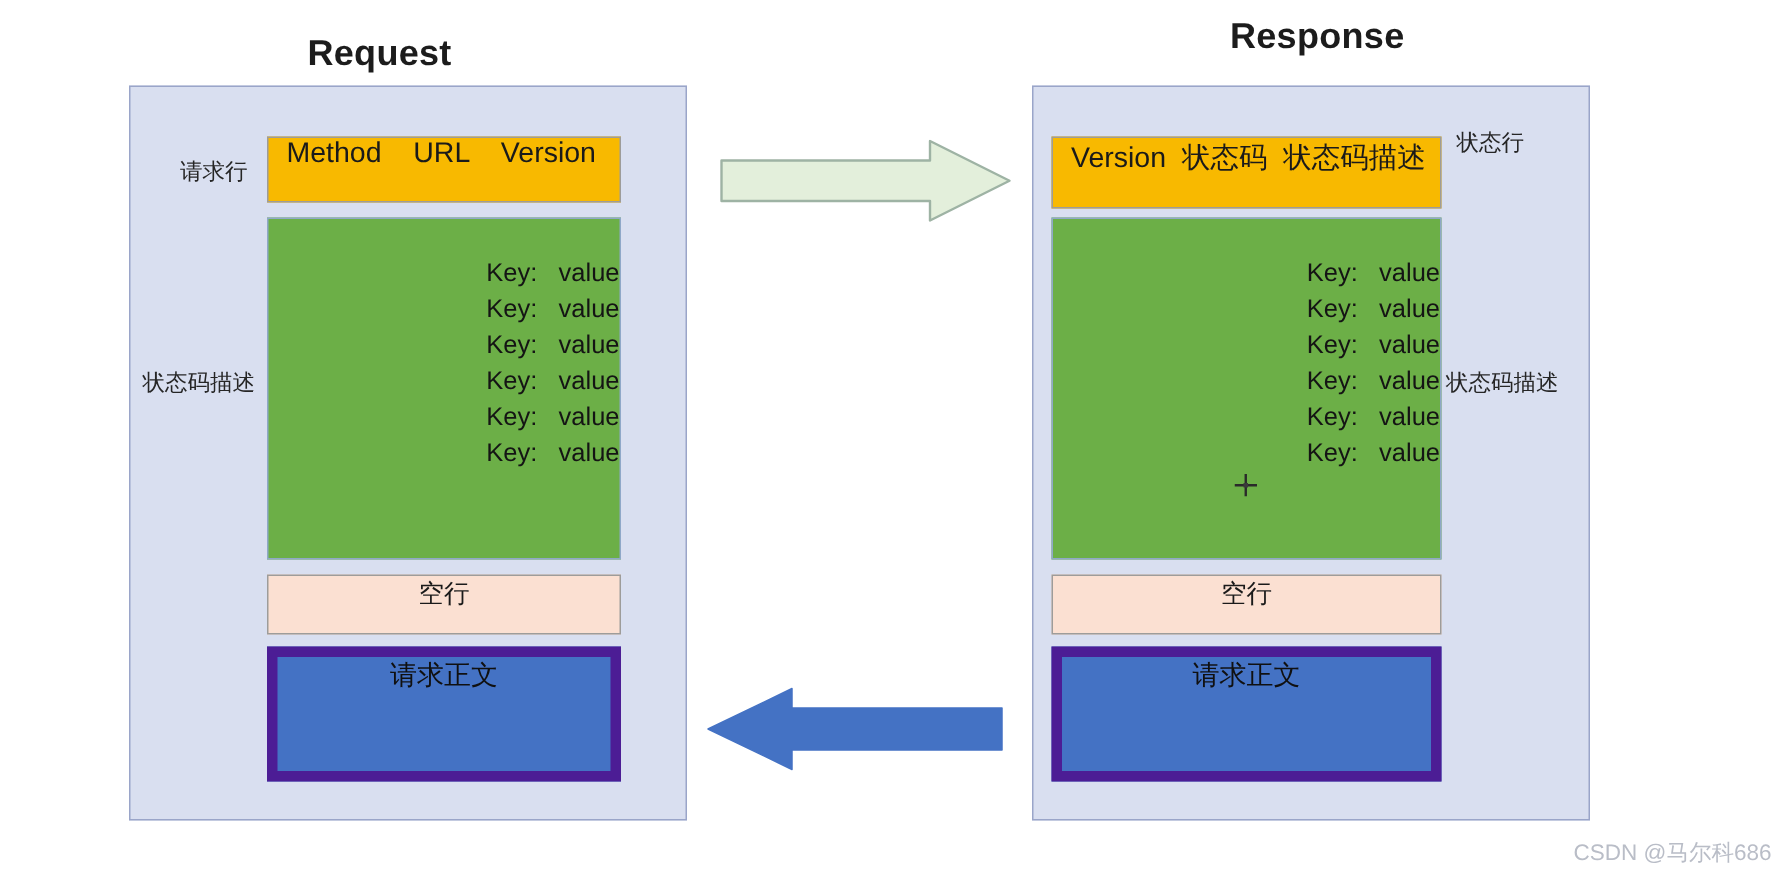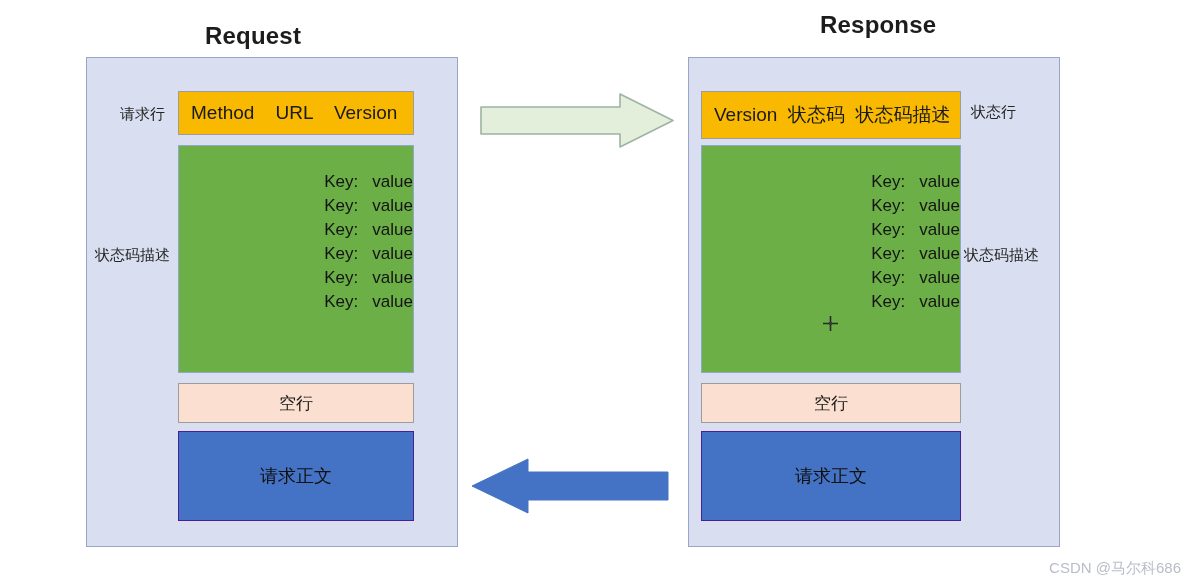--- a/index.html
+++ b/index.html
@@ -45,21 +45,20 @@
     font-size: 15px;
     color: #262626;
     white-space: nowrap;
   }
 
   
   .block {
     position: absolute;
     box-sizing: border-box;
     display: flex;
-    align-items: center;
   }
   .block-line {
     background: #f8b900;
     border: 1px solid #9d9c9a;
     justify-content: flex-start;
   }
   .block-line .line-text {
     font-size: 19px;
     color: #1a1a1a;
     white-space: pre;
@@ -83,42 +82,42 @@
     background: #fbe0d2;
     border: 1px solid #9d9c9a;
     justify-content: center;
   }
   .block-blank .blank-text {
     font-size: 17px;
     color: #1a1a1a;
   }
   .block-body {
     background: #4472c4;
-    border: 1px solid #4c1d95;
+    border: 7px solid #4c1d95;
     justify-content: center;
   }
   .block-body .body-text {
     font-size: 18px;
     color: #101010;
   }
 
   
   #req-line    { left: 178px; top: 91px;  width: 236px; height: 44px; }
   #req-headers { left: 178px; top: 145px; width: 236px; height: 228px; }
   #req-blank   { left: 178px; top: 383px; width: 236px; height: 40px; }
   #req-body    { left: 178px; top: 431px; width: 236px; height: 90px; }
   #lbl-req-line    { left: 120px; top: 105px; }
   #lbl-req-headers { left: 95px;  top: 246px; }
 
   
   #res-line    { left: 701px; top: 91px;  width: 260px; height: 48px; }
   #res-headers { left: 701px; top: 145px; width: 260px; height: 228px; }
   #res-blank   { left: 701px; top: 383px; width: 260px; height: 40px; }
   #res-body    { left: 701px; top: 431px; width: 260px; height: 90px; }
-  #lbl-res-line    { left: 971px; top: 103px; }
+  #lbl-res-line    { left: 971px; top: 86px; }
   #lbl-res-headers { left: 964px; top: 246px; }
 
   
   .arrow { position: absolute; }
   #arrow-request  { left: 480px; top: 93px;  width: 195px; height: 56px; }
   #arrow-response { left: 470px; top: 455px; width: 200px; height: 62px; }
 
   
   #cursor-crosshair {
     position: absolute;

